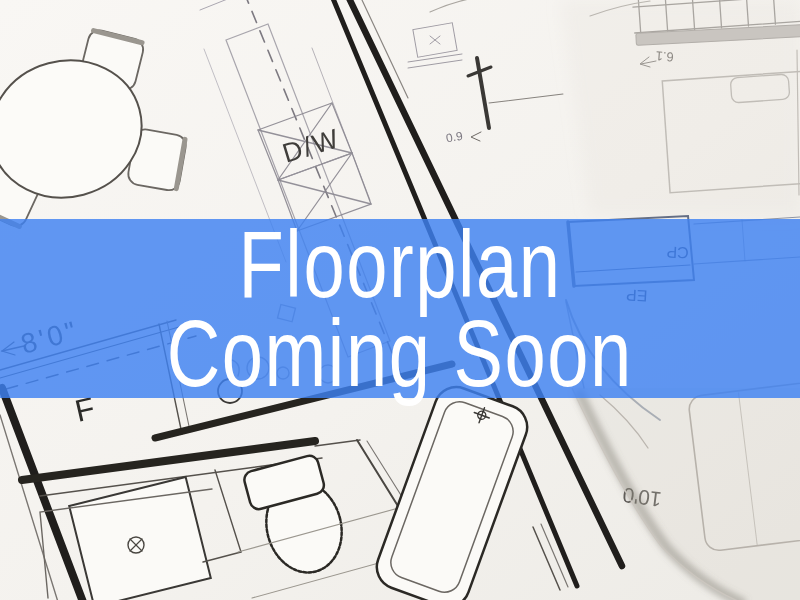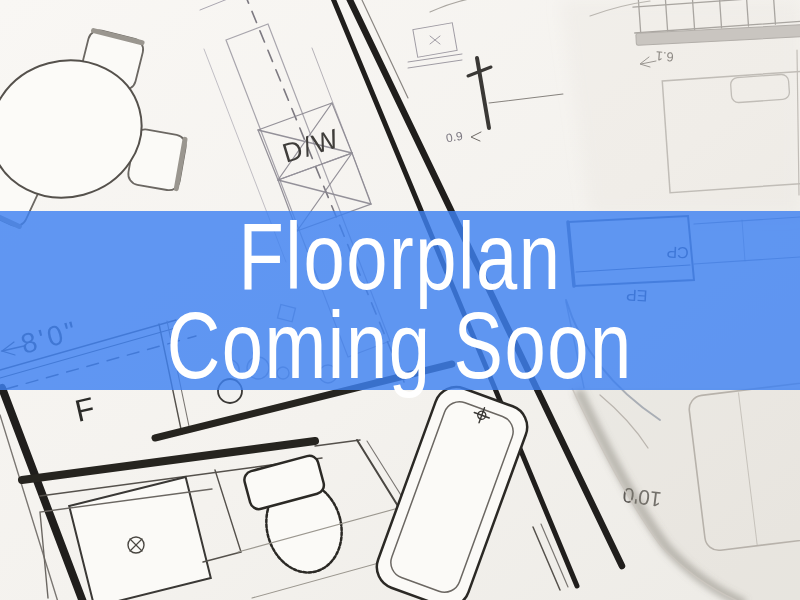--- a/index.html
+++ b/index.html
@@ -1,19 +1,19 @@
 <!DOCTYPE html>
 <html><head>
 <meta charset="utf-8">
 <style>
   html,body{margin:0;padding:0;background:#e8e6e2;}
   #stage{position:relative;width:800px;height:600px;overflow:hidden;
          font-family:"Liberation Sans",sans-serif;background:#f5f3f0;}
   #plan{position:absolute;left:0;top:0;}
-  #banner{position:absolute;left:0;top:211px;width:800px;height:179px;
+  #banner{position:absolute;left:0;top:219px;width:800px;height:179px;
           display:flex;flex-direction:column;align-items:center;justify-content:center;
           background:rgba(62,129,241,0.82);}
   .banner-line{display:block;color:#fff;font-size:95px;line-height:89px;
           font-weight:400;letter-spacing:2px;white-space:nowrap;
           transform:scaleX(0.78);transform-origin:50% 50%;
           text-align:center;}
   svg text{font-family:"Liberation Sans",sans-serif;}
 </style>
 </head>
 <body>

